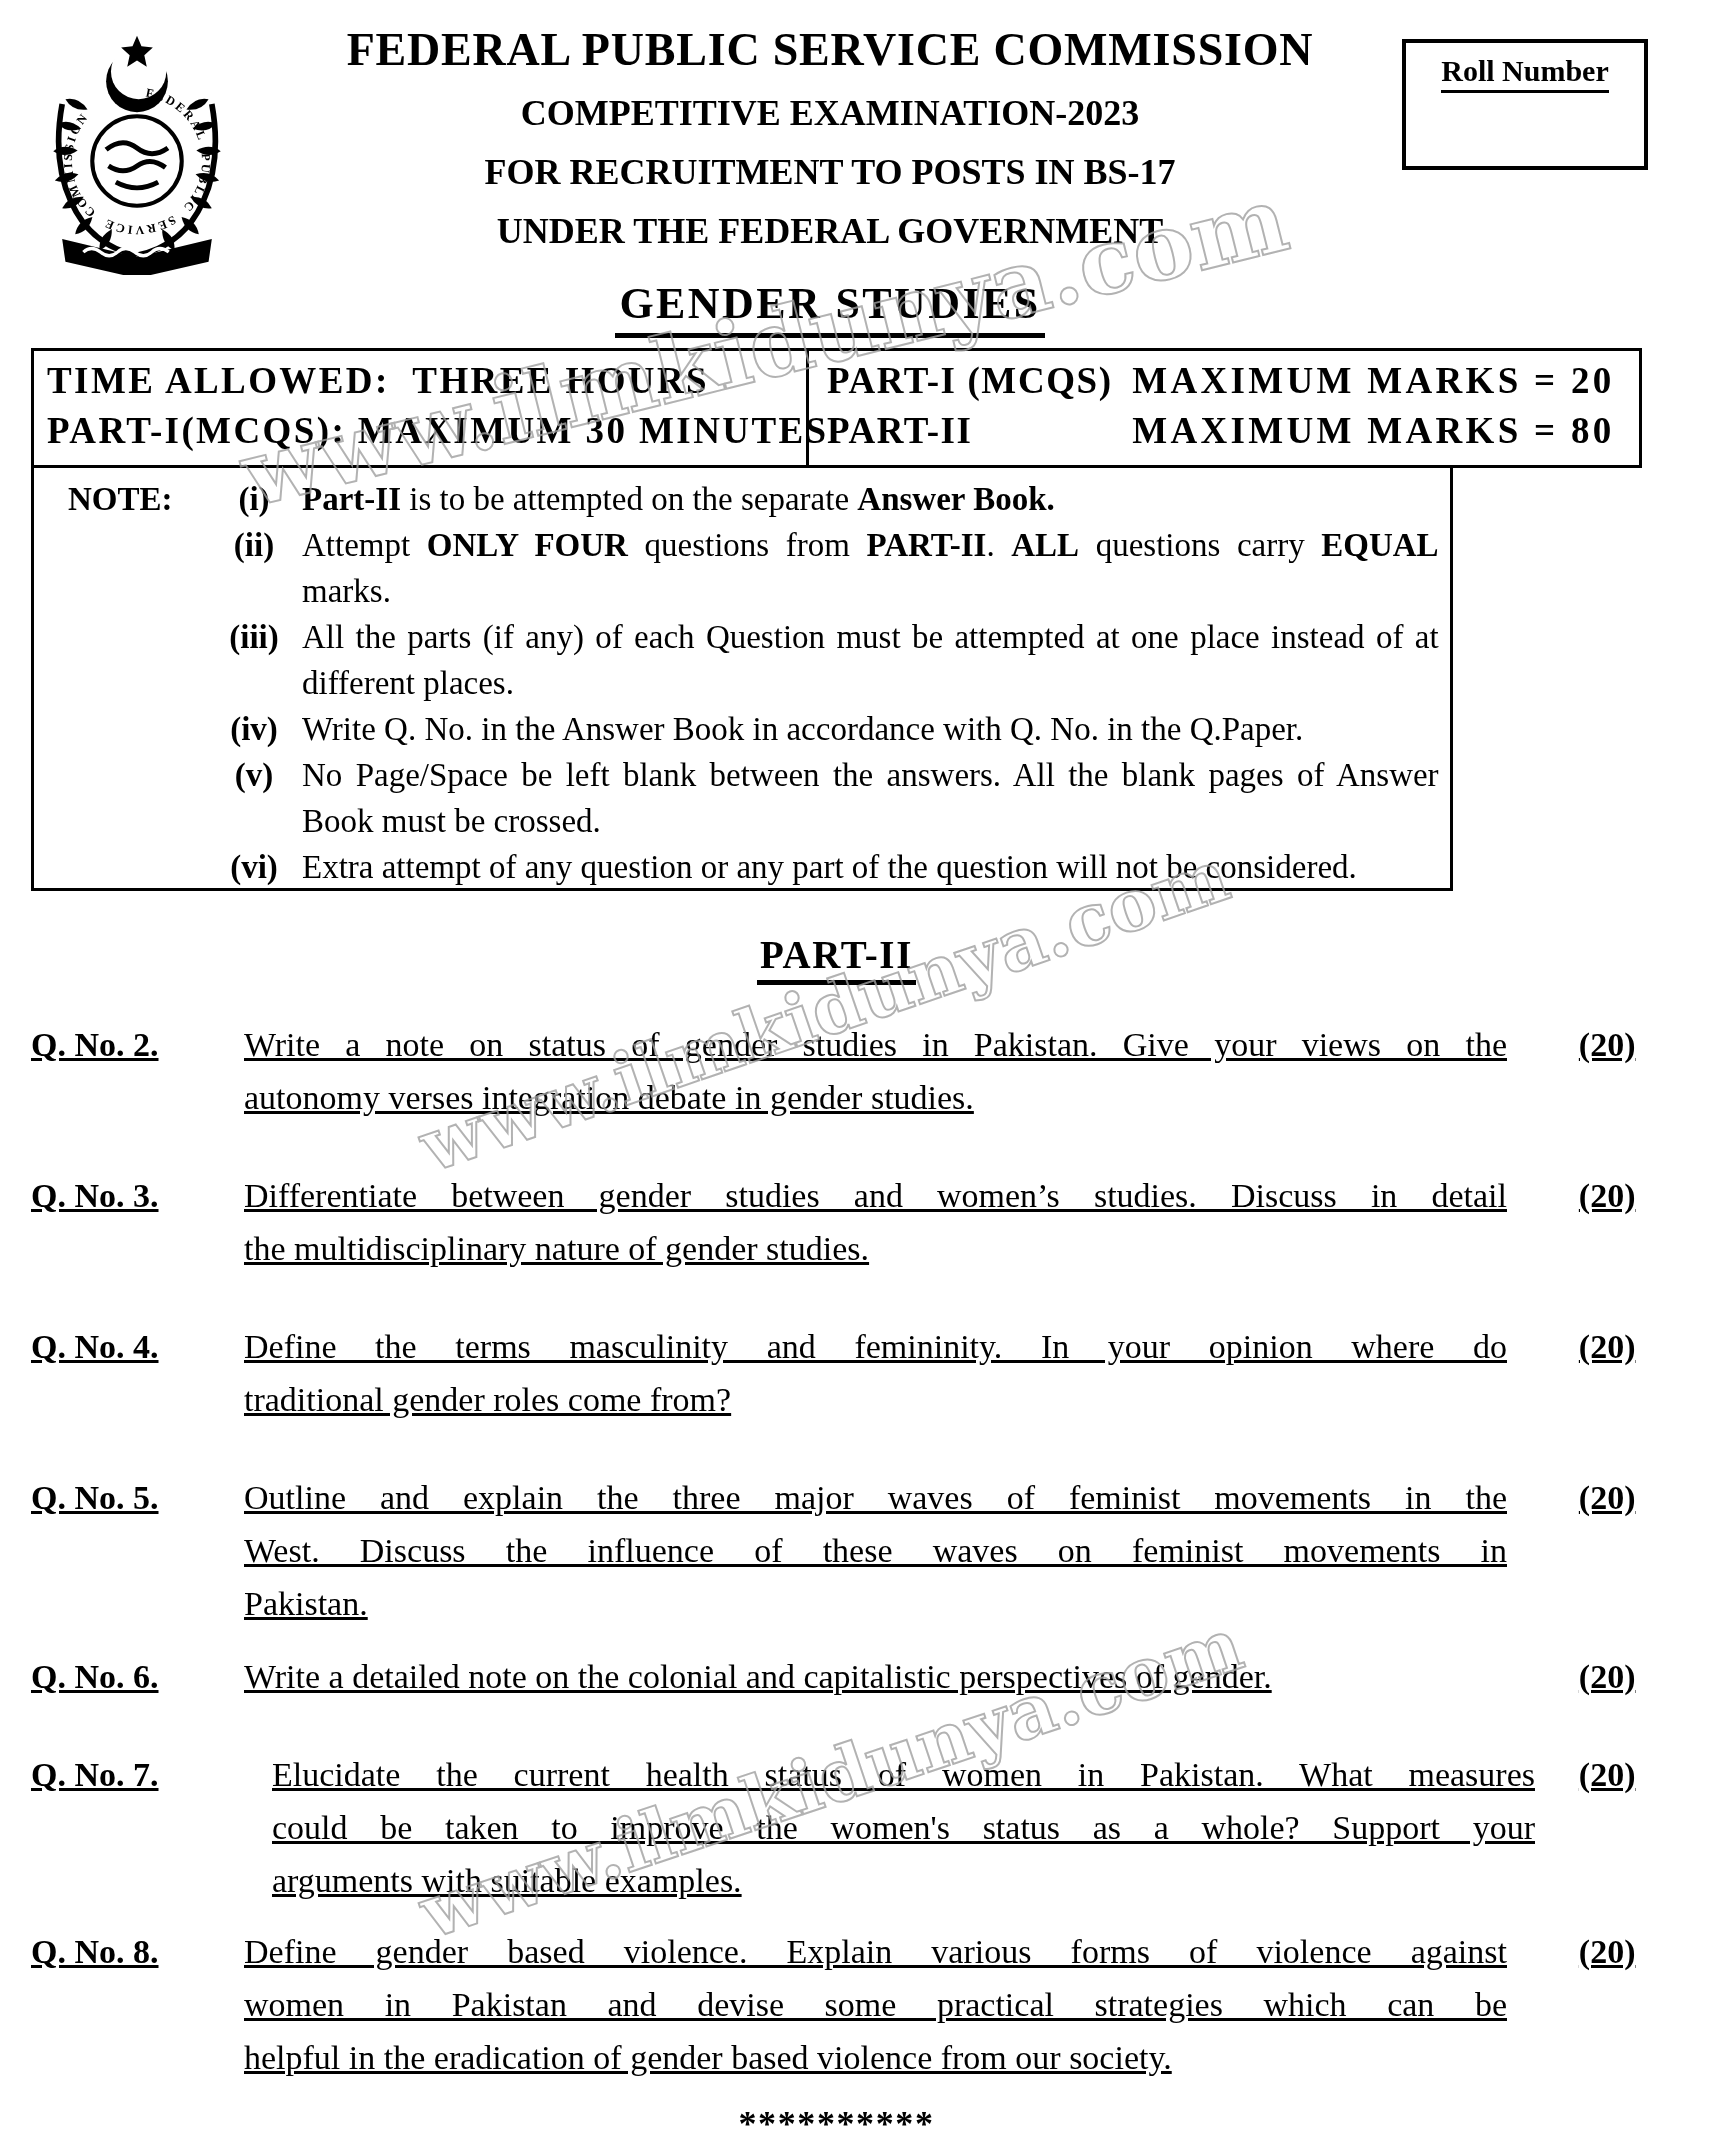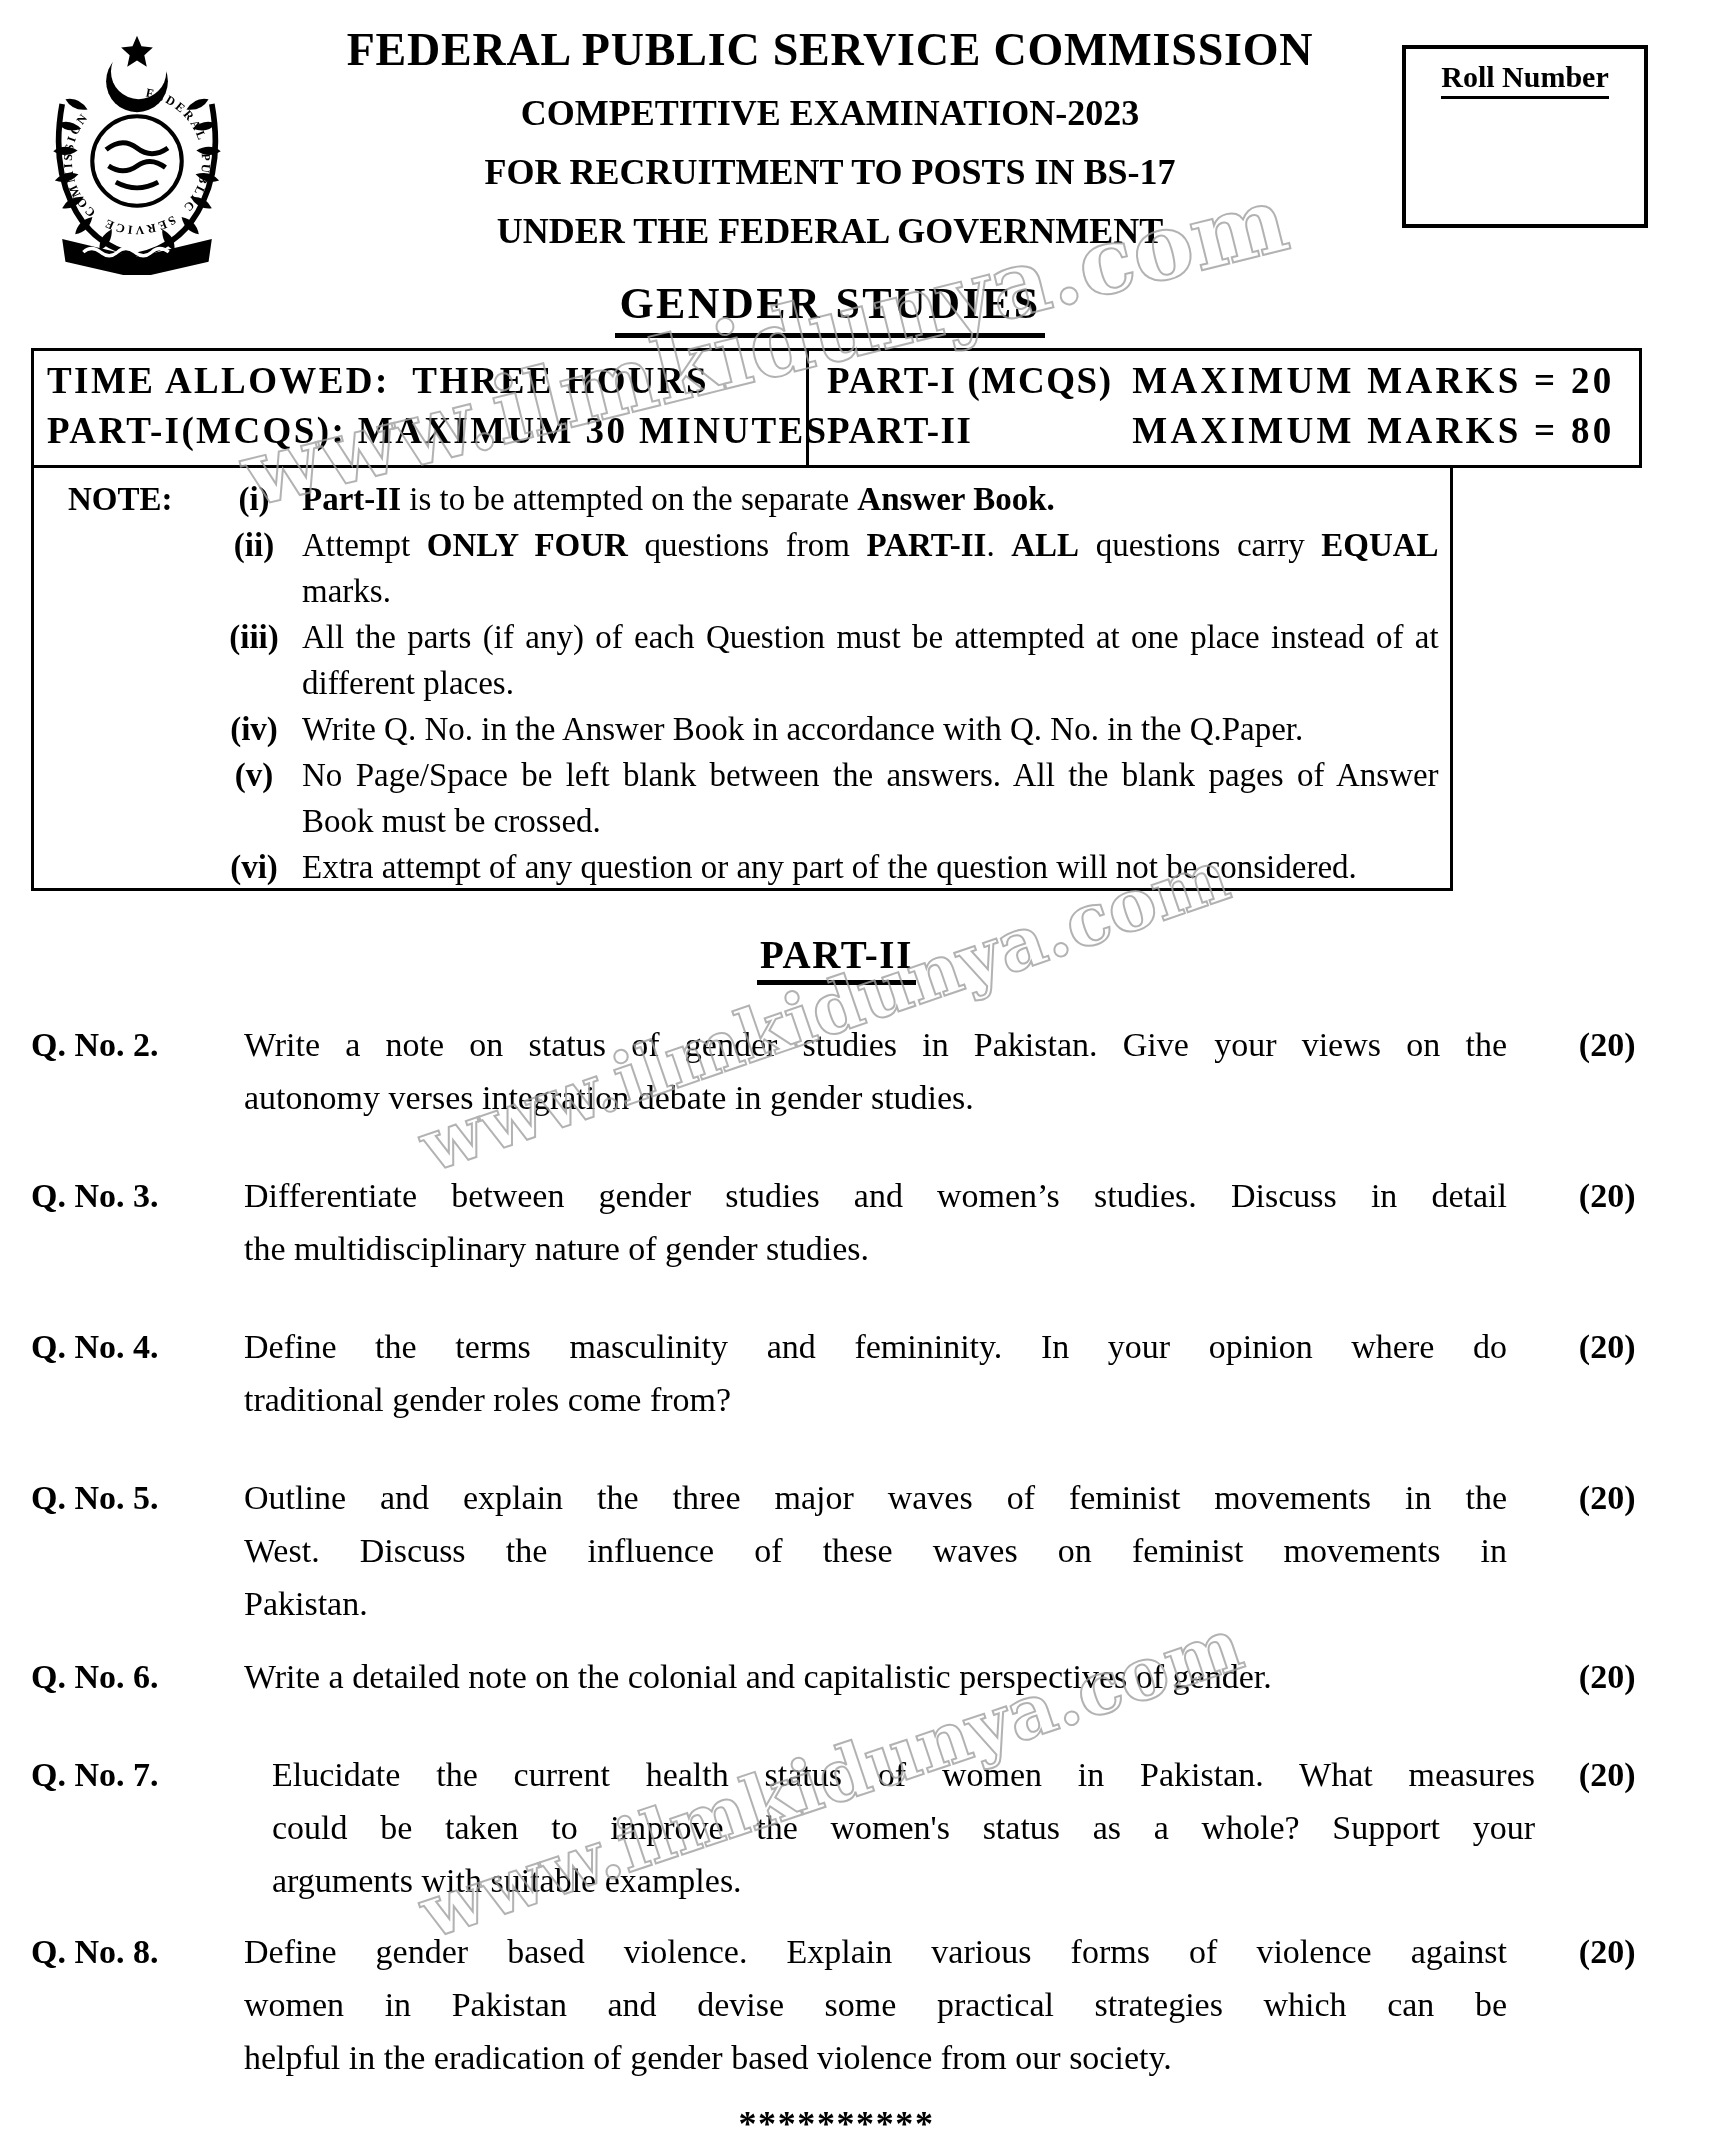--- a/index.html
+++ b/index.html
@@ -8,21 +8,21 @@
     font-family:"Liberation Serif", serif; color:#000; overflow:hidden;
   }
   
   .logo { position:absolute; left:14.6px; top:21px; width:244px; height:254px; }
   .titles { position:absolute; left:277px; top:23px; width:1106px; text-align:center; }
   .t1 { font-size:46px; font-weight:bold; line-height:54px; letter-spacing:0.8px; }
   .t2 { font-size:36px; font-weight:bold; line-height:45px;margin-top:14px; }
   .subject-wrap { margin-top:24.4px; }
   .subject { display:inline-block; font-size:44px; font-weight:bold; letter-spacing:2.4px;
              border-bottom:5.7px solid #000; padding:0 4.9px 4.1px 4.9px; }
-  .rollbox { position:absolute; left:1402px; top:45px; width:246px; height:183px;
+  .rollbox { position:absolute; left:1402px; top:39px; width:246px; height:131px;
              border:4.1px solid #000; box-sizing:border-box; text-align:center; }
   .roll-label { display:inline-block; margin-top:11.4px; font-size:30px; font-weight:bold;
                 border-bottom:3.3px solid #000; padding-bottom:1.6px; }
   
   .box1 { position:absolute; left:31px; top:348px; width:1611px; height:120px;
           border:3.3px solid #000; box-sizing:border-box; display:flex; }
   .cell-left { width:775px; box-sizing:border-box; border-right:3.3px solid #000;
                padding:4.9px 0 0 13px; font-size:37px; font-weight:bold;
                letter-spacing:2.4px; line-height:50px; white-space:nowrap; }
   .cell-right { flex:1; padding:4.9px 24.4px 0 18px; font-size:37px; font-weight:bold; line-height:50px; }
@@ -35,21 +35,21 @@
   .note-row { display:flex; font-size:33px; line-height:46px; }
   .note-label { width:151px; padding-left:13px; box-sizing:border-box; font-weight:bold; flex:none; }
   .note-num { width:96px; text-align:center; font-weight:bold; flex:none; }
   .note-text { flex:1; padding-right:11.4px; }
   .jline { text-align:justify; text-align-last:justify; }
   .jline.last { text-align:justify; text-align-last:auto; }
   
   .part2-head { position:absolute; left:31px; top:932px; width:1611px; text-align:center; }
   .part2-head span { display:inline-block; font-size:39px; font-weight:bold; letter-spacing:1.6px;
                      border-bottom:5.7px solid #000; padding:0 3.3px 3.3px 3.3px; }
-  .questions { position:absolute; left:31px; top:1018px; width:1611px; }
+  .questions { position:absolute; left:31px; top:1018px; width:1611px;text-decoration:underline; }
   .q-row { display:flex; margin-bottom:45px; font-size:34px; line-height:53px; }
   .q-row:nth-child(4) { margin-bottom:19.5px; }
   .q-row:nth-child(6) { margin-bottom:18px;gap:28px; }
   .q-label { width:213px; flex:none; font-weight:bold; white-space:nowrap; }
   .q-text { width:1263px; flex:none; }
   .q-marks { flex:1; text-align:right; font-weight:bold; padding-right:6.5px; }
   
   .footer-stars { position:absolute; left:31px; top:2103px; width:1611px; text-align:center;
                   font-size:36px; font-weight:bold; letter-spacing:1.6px; }
   

